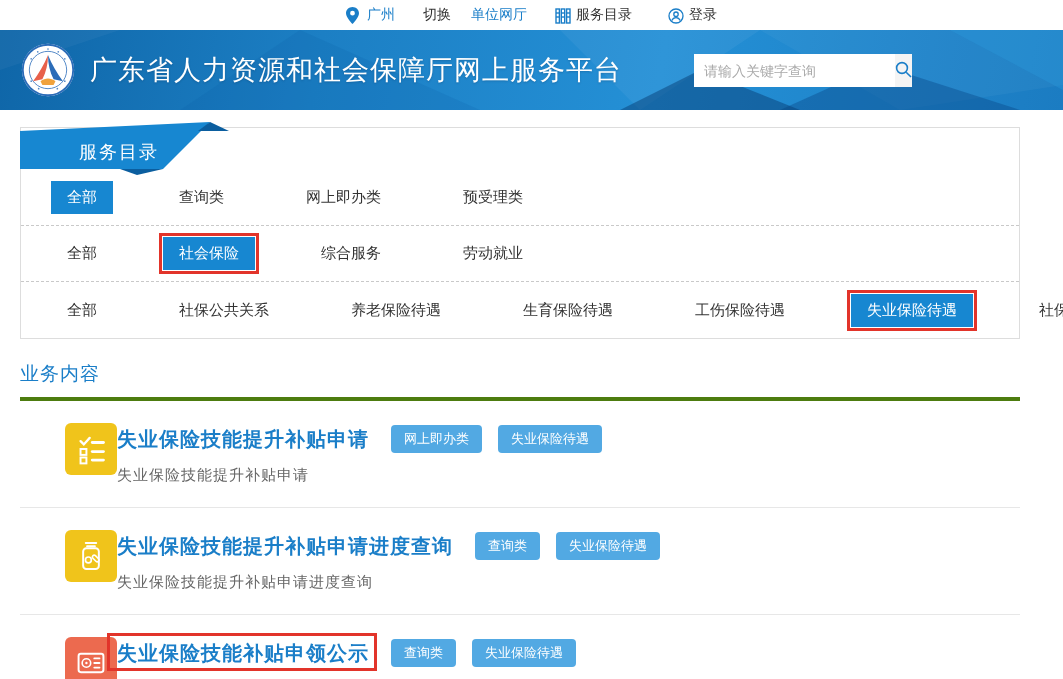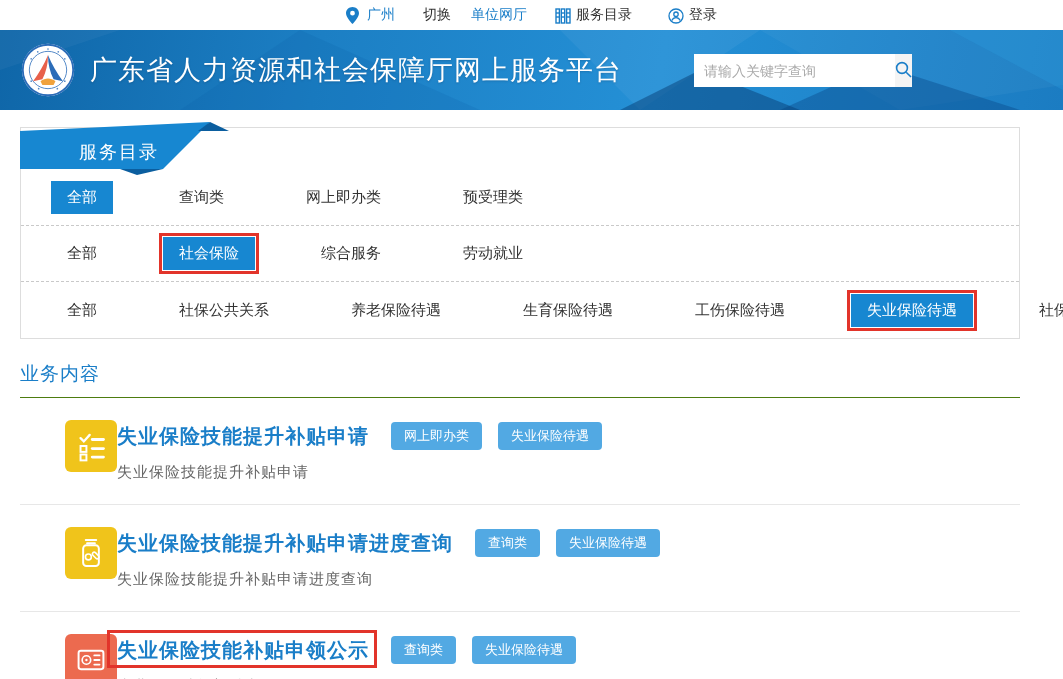--- a/index.html
+++ b/index.html
@@ -29,21 +29,21 @@
   .catalog { position:relative; width:1000px; margin:17px 0 0 20px; border:1px solid #ddd; border-top:1px solid #ddd; padding-top:42px; }
   .ribbon { position:absolute; left:-1px; top:-10px; width:232px; height:58px; pointer-events:none; }
   .ribbon-label { position:absolute; left:58px; top:12px; color:#fff; font-size:18px; letter-spacing:2px; }
   .cat-row { display:flex; align-items:center; gap:50px; padding:0 0 0 30px; height:56px; }
   .cat-row.dash { border-bottom:1px dashed #c9c9c9; }
   .cat-tab { font-size:15px; color:#333; padding:7px 16px; cursor:pointer; white-space:nowrap; position:relative; }
   .cat-tab.selected { background:#1787d1; color:#fff; }
   .cat-tab.highlighted::after { content:""; position:absolute; inset:-4px -4px; border:3px solid #e2342a; pointer-events:none; }
 
   
-  .section-hd { width:1000px; margin:22px 0 0 20px; border-bottom:1px solid #4d7c0f; padding-bottom:10px; }
+  .section-hd { width:1000px; margin:22px 0 0 20px; border-bottom:4px solid #4d7c0f; padding-bottom:10px; }
   .section-hd h2 { color:#1a7ec8; font-size:19px; font-weight:normal; letter-spacing:1px; }
 
   
   .svc-list { width:1000px; margin-left:20px; }
   .svc-item { display:flex; align-items:flex-start; padding:22px 0 22px 45px; border-bottom:1px solid #e7e7e7; }
   .svc-icon { width:52px; height:52px; border-radius:6px; flex:0 0 auto; display:flex; align-items:center; justify-content:center; }
   .svc-body { padding-top:2px; }
   .title-row { display:flex; align-items:center; }
   .svc-title { color:#1a7ec8; font-size:20px; font-weight:bold; cursor:pointer; position:relative; letter-spacing:1px; }
   .svc-title.red-outline::after { content:""; position:absolute; inset:-7px -8px -4px -10px; border:3px solid #e2342a; pointer-events:none; }

